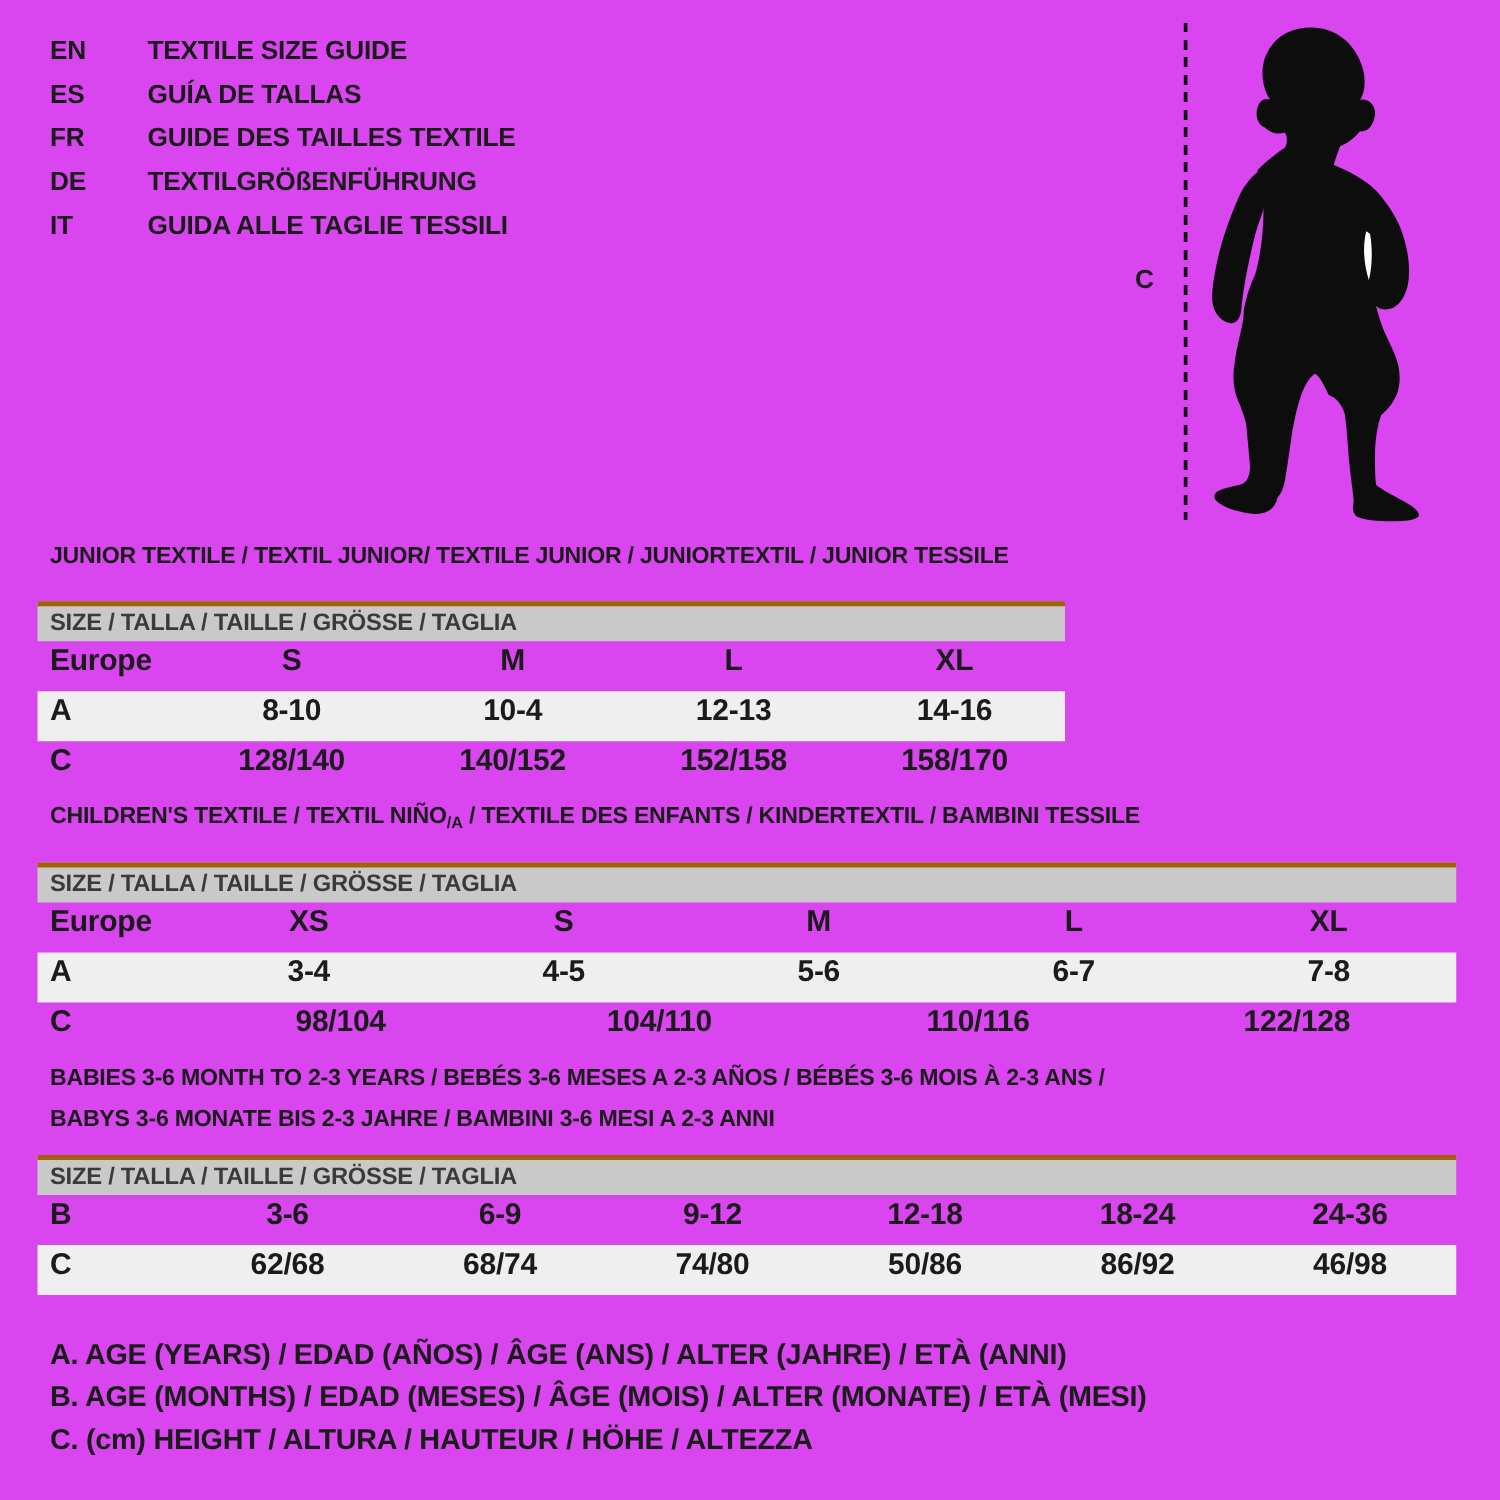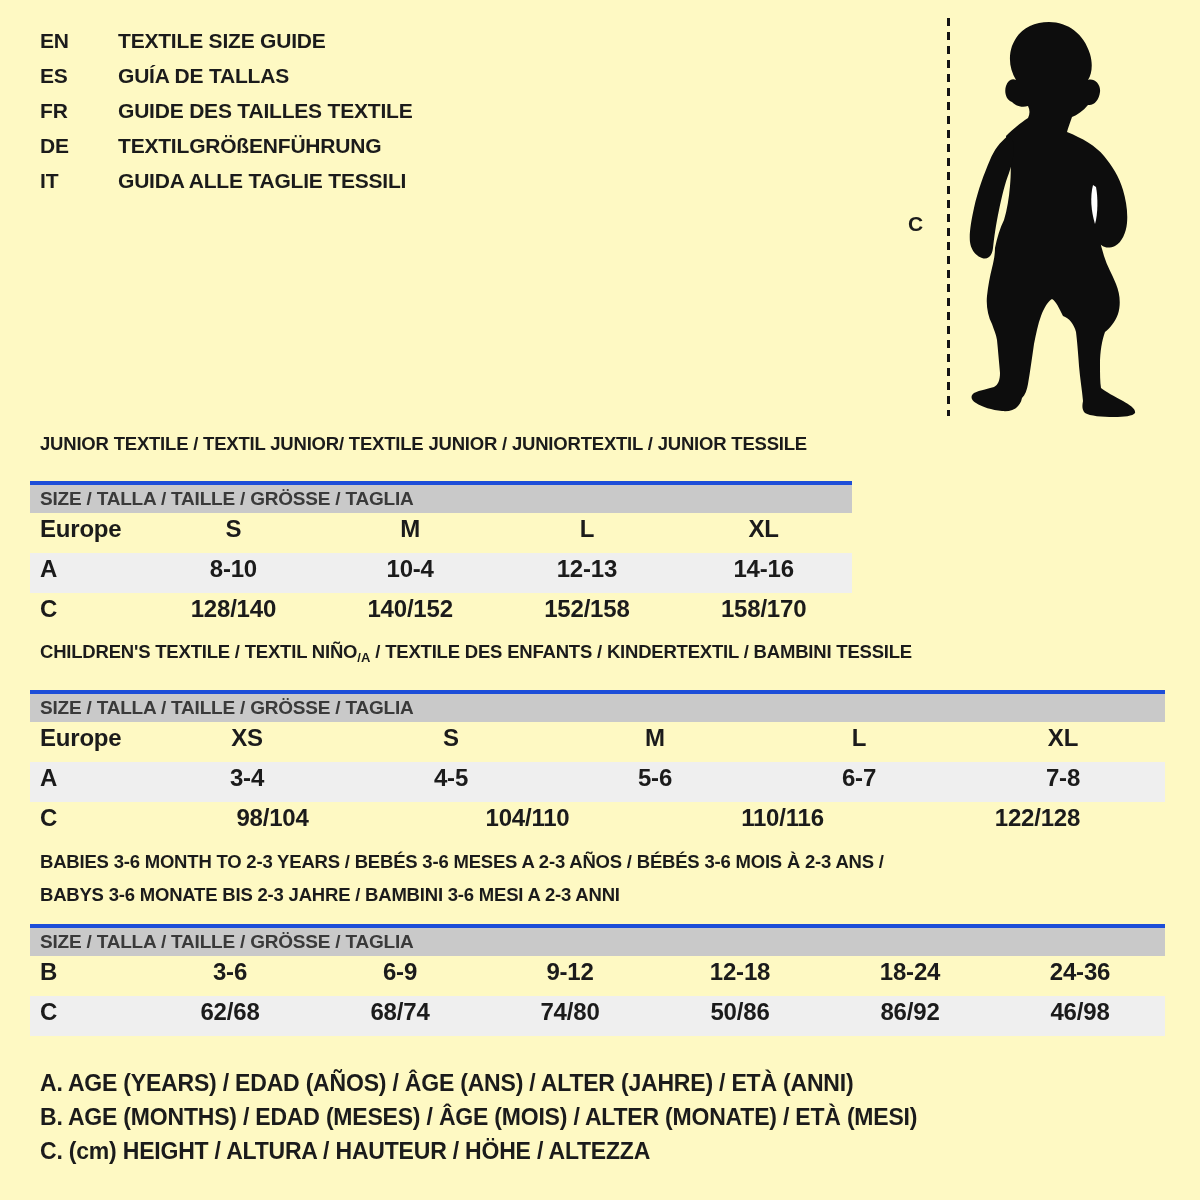--- a/index.html
+++ b/index.html
@@ -1,37 +1,37 @@
 <!DOCTYPE html>
 <html><head>
 <meta charset="utf-8">
 <style>
   html,body{margin:0;padding:0;background:#fff;}
   .page{
-    position:relative;width:1200px;height:1200px;background:#fef9c3;
+    position:relative;width:1200px;height:1200px;background:#d946ef;
     font-family:"Liberation Sans",sans-serif;font-weight:700;color:#1b1b1b;
     letter-spacing:-0.2px;overflow:hidden;
   }
   
   .lang-list{position:absolute;left:40px;top:30px;}
   .lang-row{display:flex;height:22px;margin-bottom:13px;font-size:21px;line-height:22px;}
   .lang-code{width:78px;}
   
   .figure{position:absolute;left:900px;top:16px;width:262px;height:406px;}
   .dash-line{position:absolute;left:47px;top:2px;width:3px;height:398px;
     background:repeating-linear-gradient(to bottom,#141414 0 8px,transparent 8px 14px);}
   .c-label{position:absolute;left:8px;top:196px;font-size:21px;}
   .figure svg{position:absolute;left:64px;top:2px;}
   
   .sec-title{position:absolute;left:40px;font-size:18.5px;line-height:22px;white-space:nowrap;}
   .sec-title.two-line{line-height:33px;white-space:normal;width:1130px;}
   .subsm{font-size:13px;vertical-align:-4px;letter-spacing:0;}
   
   .tbl{position:absolute;left:30px;}
-  .bar{height:32px;box-sizing:border-box;border-top:4px solid #1d4ed8;background:#c9c9c9;
+  .bar{height:32px;box-sizing:border-box;border-top:4px solid #a16207;background:#c9c9c9;
     color:#3a3a3a;font-size:19px;line-height:27px;padding-left:10px;}
   .row{display:flex;height:40px;line-height:32px;font-size:24px;}
   .row .lbl{width:115px;padding-left:10px;box-sizing:border-box;}
   .row .cell{flex:1;text-align:center;}
   .row.alt{background:#efefef;}
   
   .footnotes{position:absolute;left:40px;top:1066px;font-size:23px;line-height:34px;}
 </style>
 </head>
 <body>

